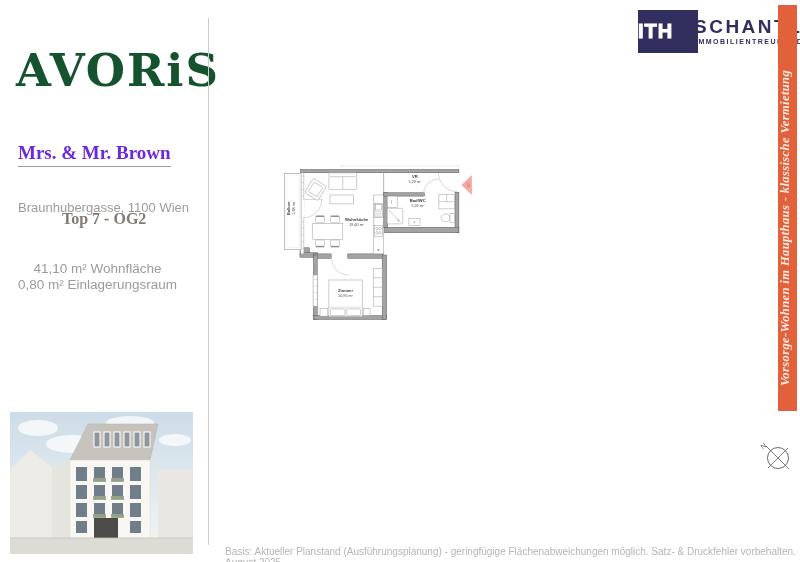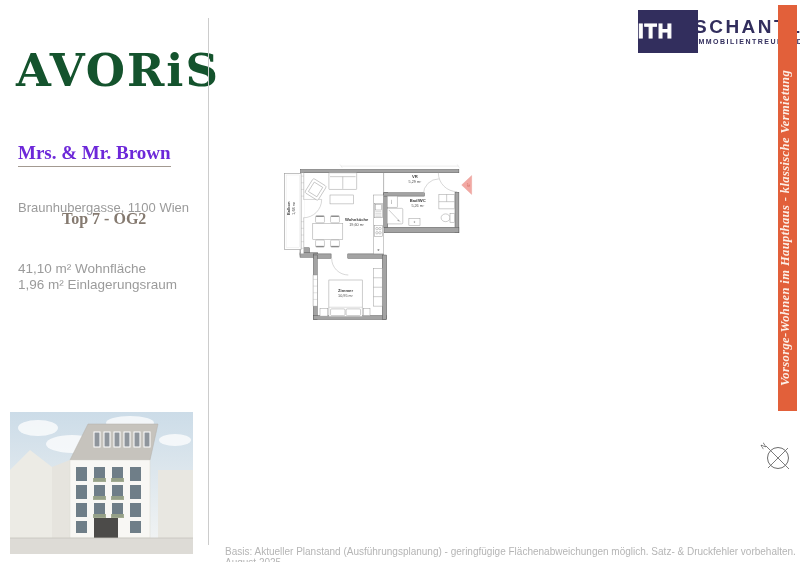--- a/index.html
+++ b/index.html
@@ -9,21 +9,21 @@
   
   .brand{position:absolute;left:16px;top:48px;width:185px;
          font-family:"DejaVu Serif",serif;font-weight:700;font-size:45px;
          letter-spacing:2px;color:#14532d;line-height:1;}
   .client{position:absolute;left:18px;top:142px;
           font-family:"Liberation Serif",serif;font-weight:700;font-size:19px;
           color:#6d28d9;border-bottom:1.5px solid #a39a91;padding-bottom:2px;}
   .address{position:absolute;left:18px;top:168px;font-size:13px;color:#9b9b9b;margin-top:32px;}
   .unit{position:absolute;left:18px;top:210px;
         font-family:"Liberation Serif",serif;font-weight:700;font-size:16px;color:#857a70;margin-left:44px;}
-  .areas{position:absolute;left:18px;top:261px;font-size:13.5px;color:#9b9b9b;line-height:16px;}
+  .areas{position:absolute;left:18px;top:261px;font-size:13.5px;color:#9b9b9b;line-height:16px;text-align:center;}
 
   
   .ith-box{position:absolute;left:638px;top:10px;width:60px;height:43px;background:#322e5d;
            display:flex;align-items:center;}
   .ith-letters{color:#fff;font-weight:700;font-size:20px;letter-spacing:1px;
                -webkit-text-stroke:1px #fff;}
   .ith-name{position:absolute;left:694px;top:16px;color:#322e5d;font-weight:700;
             font-size:19px;letter-spacing:2.5px;}
   .ith-sub{position:absolute;left:695px;top:38px;color:#322e5d;font-size:7px;
            letter-spacing:1.5px;font-weight:700;}
@@ -56,21 +56,21 @@
 <body>
 
 <div class="page">
 
   <div class="brand">AVORiS</div>
   <div class="client">Mrs. &amp; Mr. Brown</div>
   <div class="address">Braunhubergasse, 1100 Wien</div>
   <div class="unit">Top 7 - OG2</div>
   <div class="areas">
     <div>41,10 m² Wohnfläche</div>
-    <div>1,96 m² Einlagerungsraum</div>
+    <div>0,80 m² Einlagerungsraum</div>
   </div>
 
   <div class="ith-box">
     <span class="ith-letters">ITH</span>
   </div>
   <div class="ith-name">SCHANTL</div>
   <div class="ith-sub">IMMOBILIENTREUHAND</div>
 
   <div class="banner">
     <div class="banner-text">Vorsorge-Wohnen im Haupthaus - klassische Vermietung</div>

